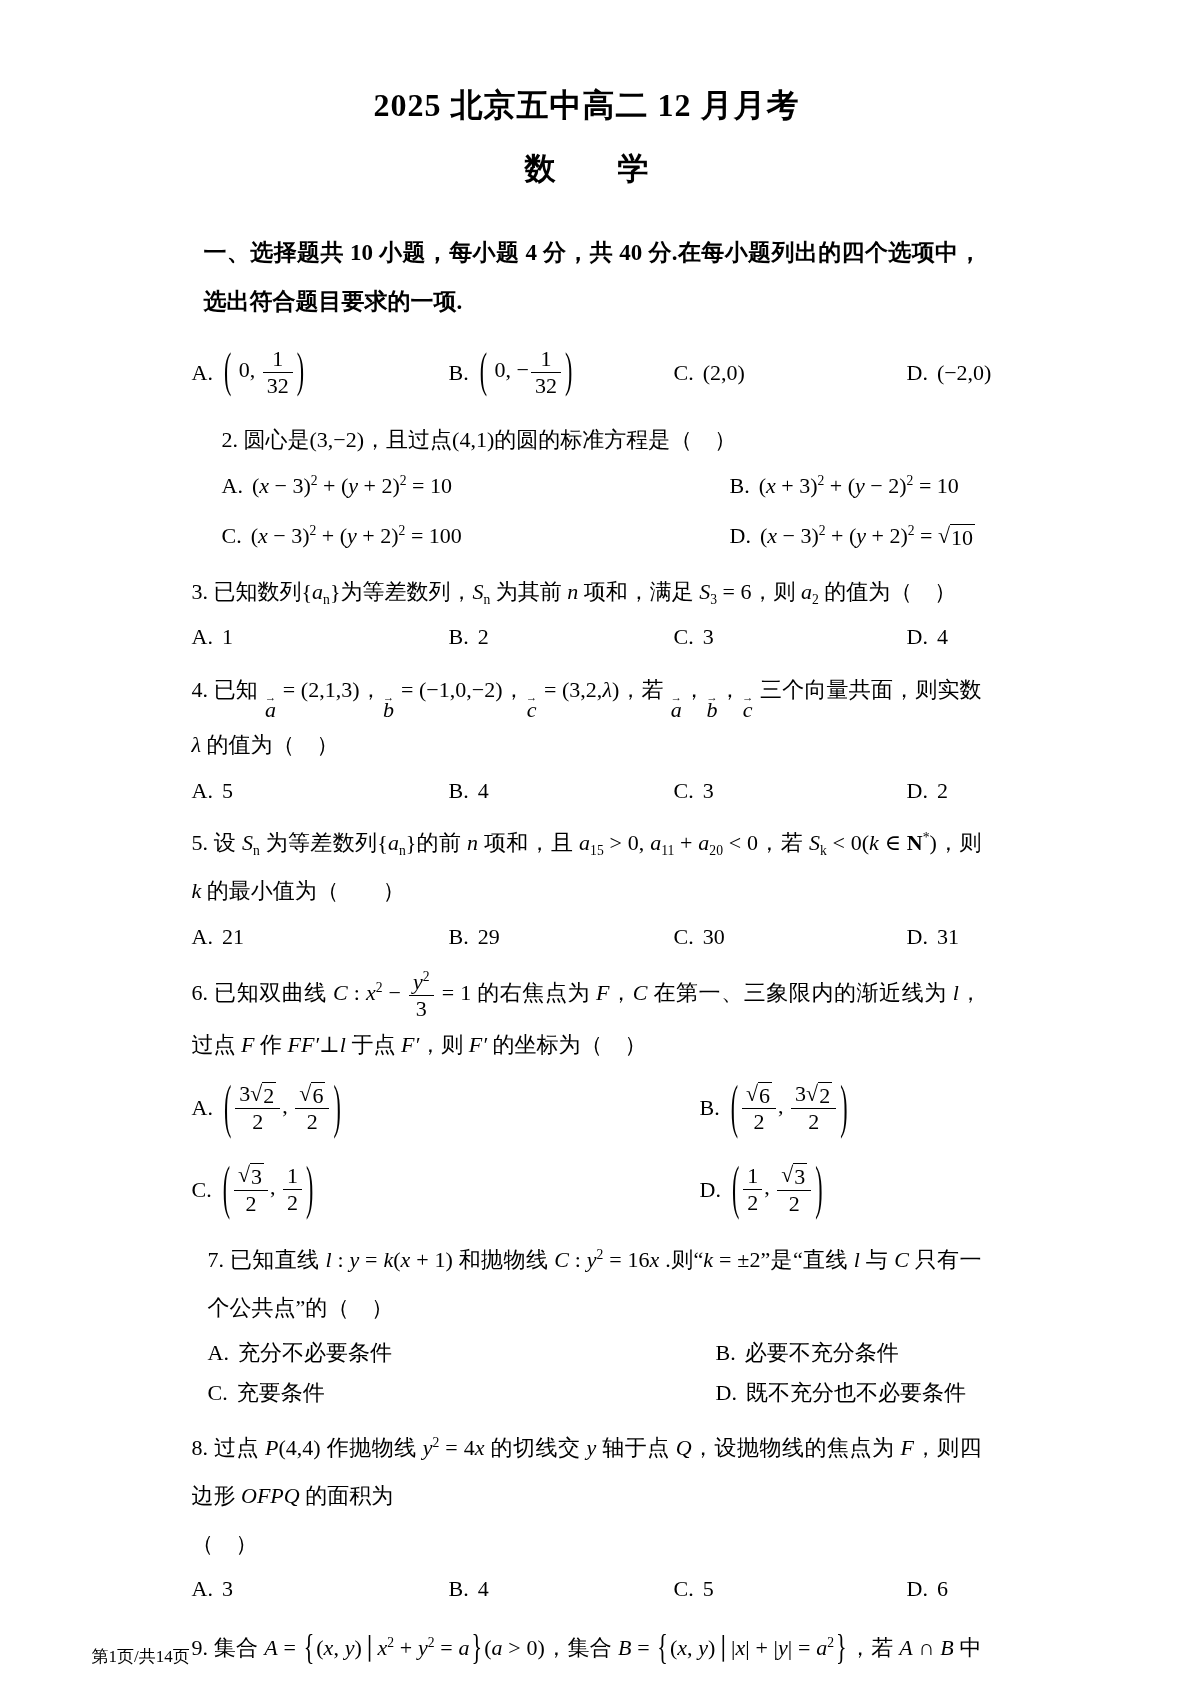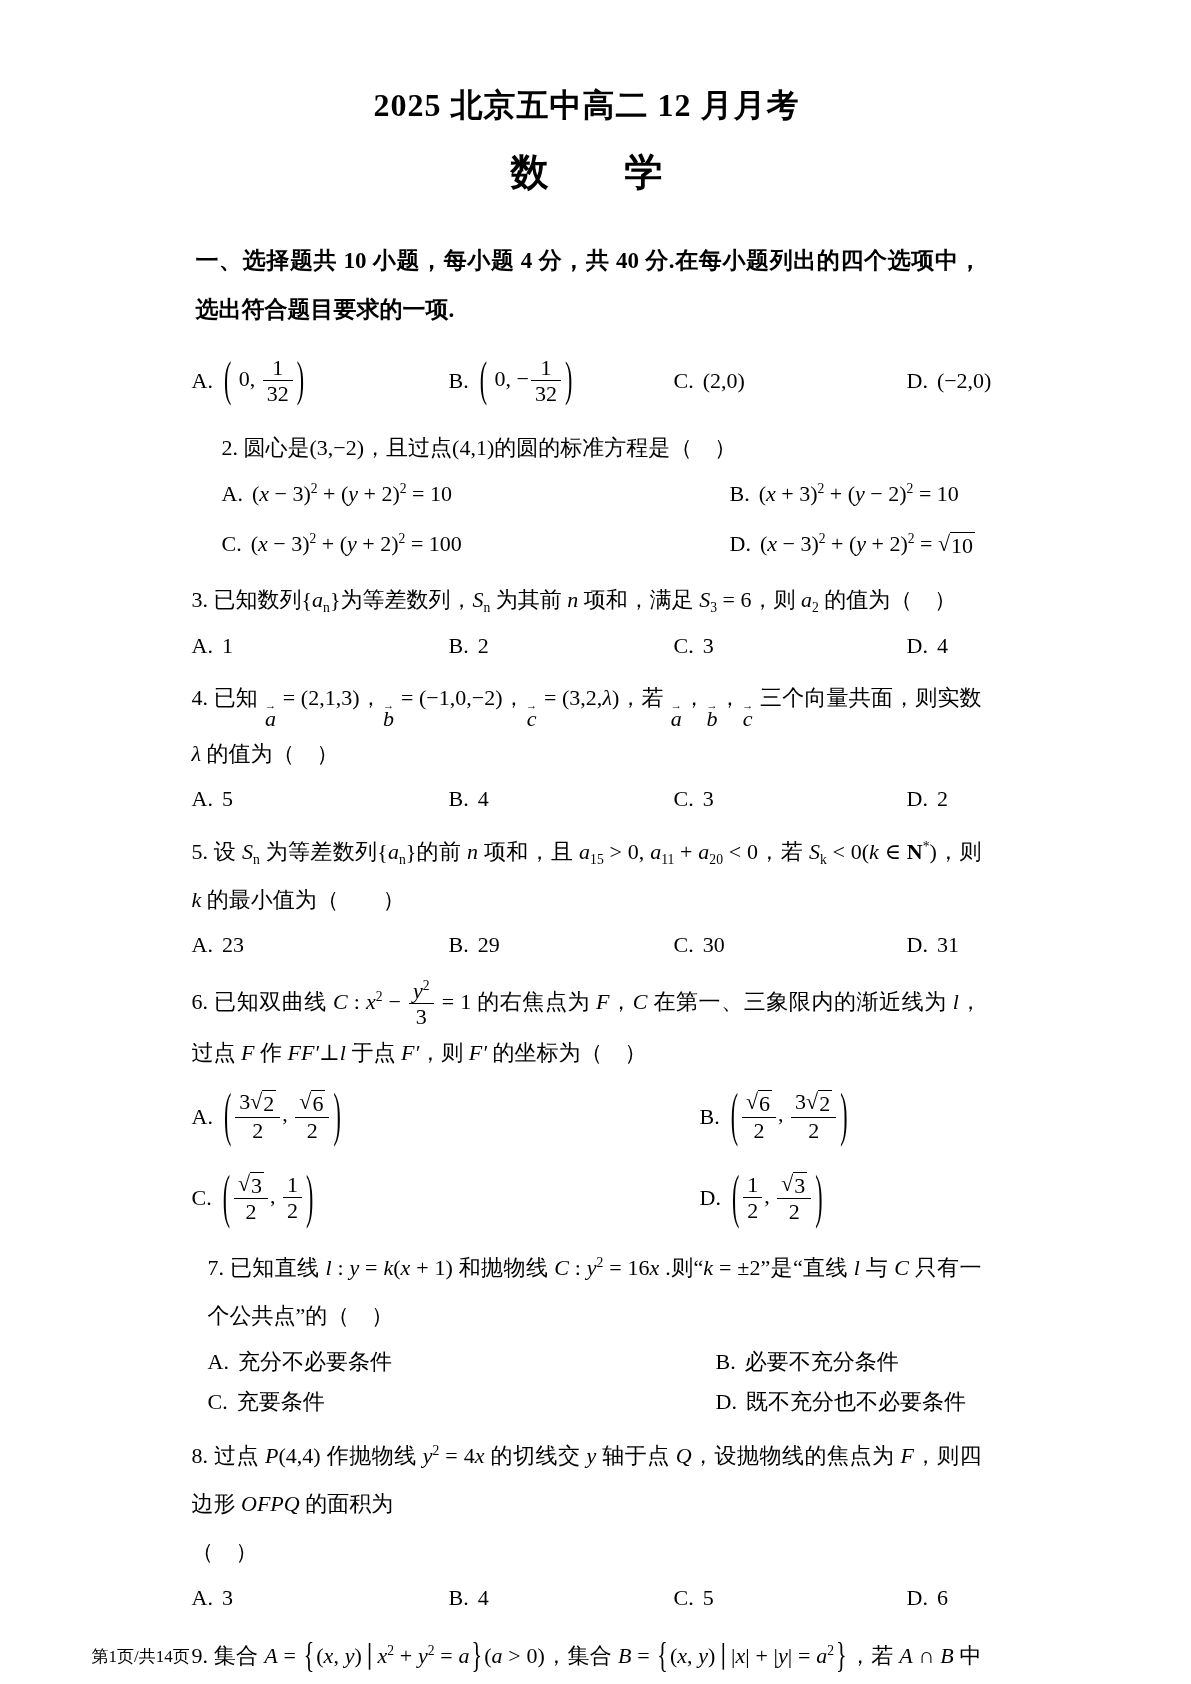--- a/index.html
+++ b/index.html
@@ -23,26 +23,26 @@
     margin:0;
     text-align:center;
     font-size:32px;
     font-weight:bold;
     line-height:1.2;
     letter-spacing:1px;
   }
   .subject{
     margin:26px 0 0 0;
     text-align:center;
-    font-size:38px;
+    font-size:31px;
     font-weight:bold;
     line-height:1.2;
   }
   .section-heading{
-    margin:40px 0 0 4px;
+    margin:40px 0 0 12px;
     font-size:23px;
     font-weight:bold;
     line-height:2.15;
     text-align:justify;
     font-family:Liberation Serif, serif;
   }
   
   .question{margin:0;}
   .stem{
     font-size:22px;
@@ -234,21 +234,21 @@
           <span><span class="mt">2</span></span>
         </div>
     </div>
   </article>
 
   <article class="question" id="q5">
     <div class="stem"><span class="cn">5. 设 </span><span class="mi">S</span><sub class="mt">n</sub><span class="cn"> 为等差数列</span><span class="mt">{</span><span class="mi">a</span><sub class="mt">n</sub><span class="mt">}</span><span class="cn">的前 </span><span class="mi">n</span><span class="cn"> 项和，且 </span><span class="mi">a</span><sub class="mt">15</sub><span class="mt"> &gt; 0, </span><span class="mi">a</span><sub class="mt">11</sub><span class="mt"> + </span><span class="mi">a</span><sub class="mt">20</sub><span class="mt"> &lt; 0</span><span class="cn">，若 </span><span class="mi">S</span><sub class="mt">k</sub><span class="mt"> &lt; 0(</span><span class="mi">k</span><span class="mt"> ∈ </span><span class="mb">N</span><sup class="mt">*</sup><span class="mt">)</span><span class="cn">，则 </span><span class="mi">k</span><span class="cn"> 的最小值为（　　）</span></div>
     <div class="opts opts4">
       <div class="opt">
           <span class="olabel">A.</span>
-          <span><span class="mt">23</span></span>
+          <span><span class="mt">21</span></span>
         </div>
       <div class="opt">
           <span class="olabel">B.</span>
           <span><span class="mt">29</span></span>
         </div>
       <div class="opt">
           <span class="olabel">C.</span>
           <span><span class="mt">30</span></span>
         </div>
       <div class="opt">

